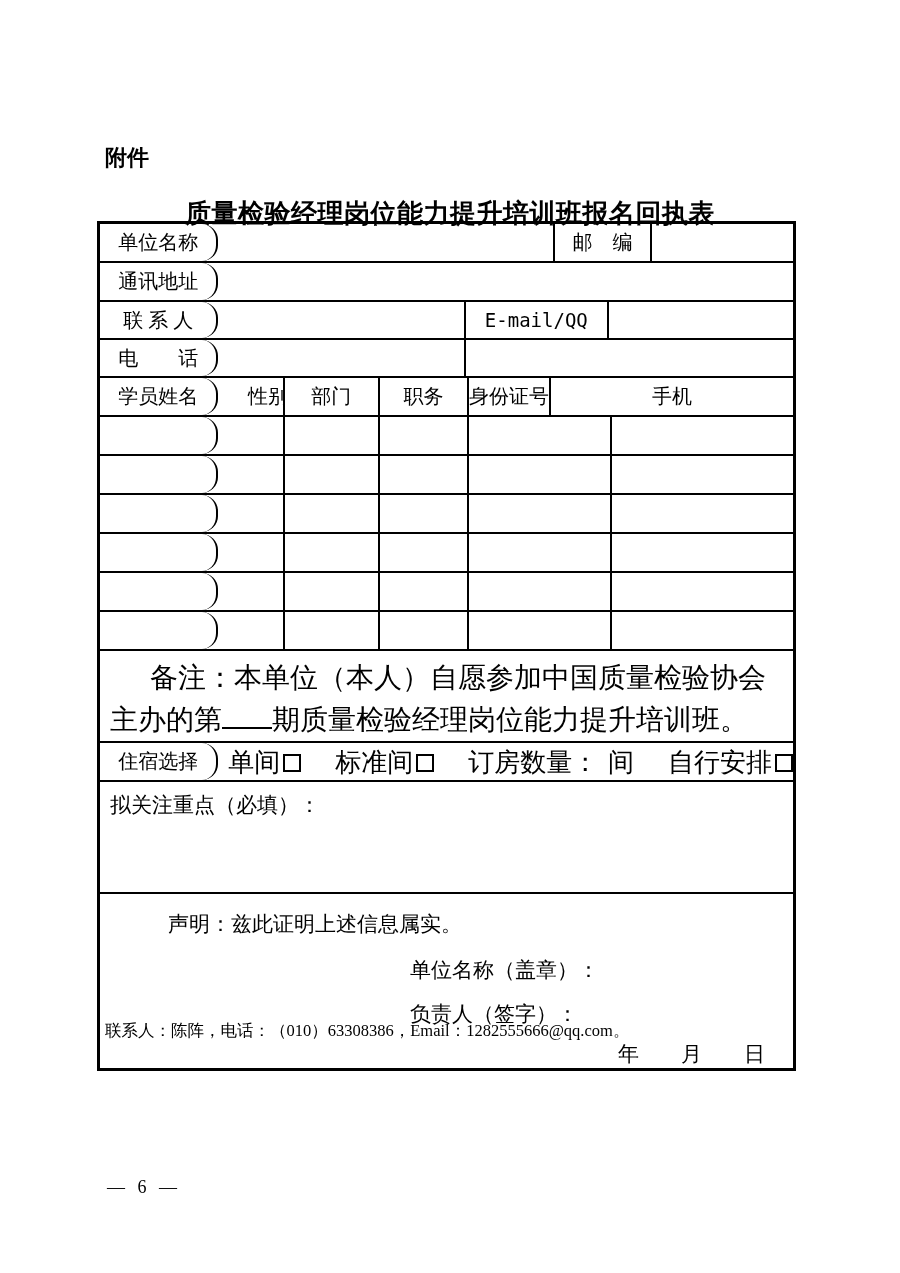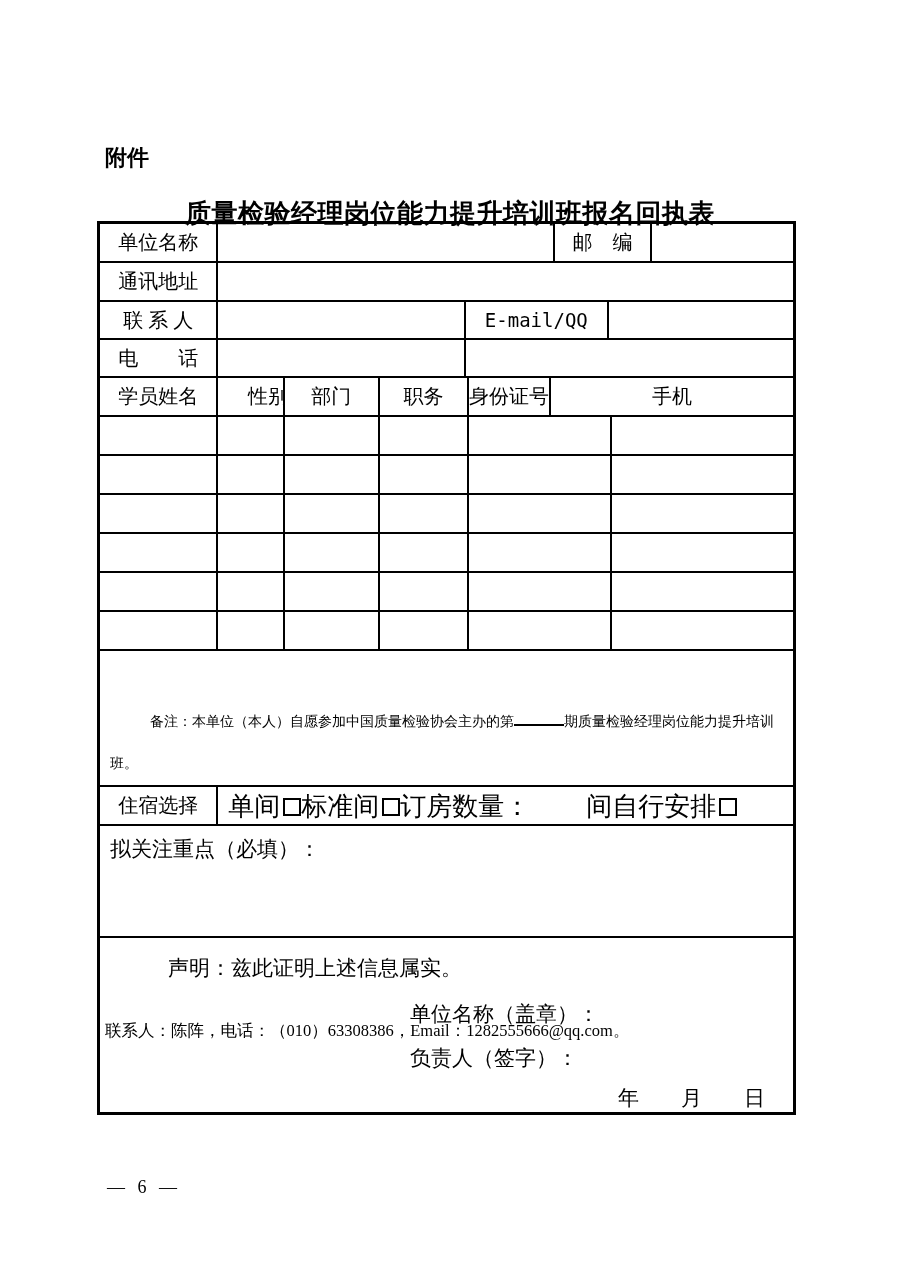--- a/index.html
+++ b/index.html
@@ -34,47 +34,46 @@
     border-right: 2px solid #000;
     display: flex; align-items: center;
     white-space: pre;
     overflow: hidden;
   }
   .cell:last-child { border-right: none; flex: 1; }
   .lbl { justify-content: center; text-align: center; }
   .blk { display: block; white-space: normal; }
   .h39 { height: 39px; }
   .h38 { height: 38px; }
-  .cl  { width: 17.08%; }
+  .cl  { width: 17.08%; border-radius: 16px; }
   .u-v1 { width: 48.63%; }
   .u-l2 { width: 13.89%; }
   .c-v1 { width: 35.75%; }
   .c-l2 { width: 20.55%; }
   .sc2 { width: 9.55%; padding-left: 35px; }
   .sc3 { width: 13.75%; }
   .sc4 { width: 12.88%; }
   .sc5 { width: 20.69%; }
   .email-lbl { font-family: "DejaVu Sans Mono", monospace; font-size: 19px; }
   .remark-row { height: 92px; border-bottom: 2px solid #000; }
   .remark-text {
     padding: 6px 10px 0 10px;
     line-height: 42px;
-    font-size: 14px;
+    font-size: 28px;
     text-indent: 40px;
-    margin-top: 44px;
   }
   .blank-line {
     display: inline-block;
     width: 50px; height: 21px;
     border-bottom: 2px solid #000;
     vertical-align: baseline;
   }
   .acc-cell { padding-left: 10px; font-size: 26px; align-items: flex-end; }
   .acc-group { display: flex; align-items: center; }
-  .acc-gap { }
+  .acc-gap { margin-left: 34px; }
   .checkbox {
     display: inline-block;
     width: 18px; height: 18px;
     border: 2px solid #000;
     margin-left: 3px;
   }
   .focus-row { height: 112px; border-bottom: 2px solid #000; }
   .focus-text { padding: 9px 0 0 10px; font-size: 21px; }
   .decl-row { height: 158px; font-size: 21px; }
   .decl-statement { margin: 16px 0 0 68px; }

